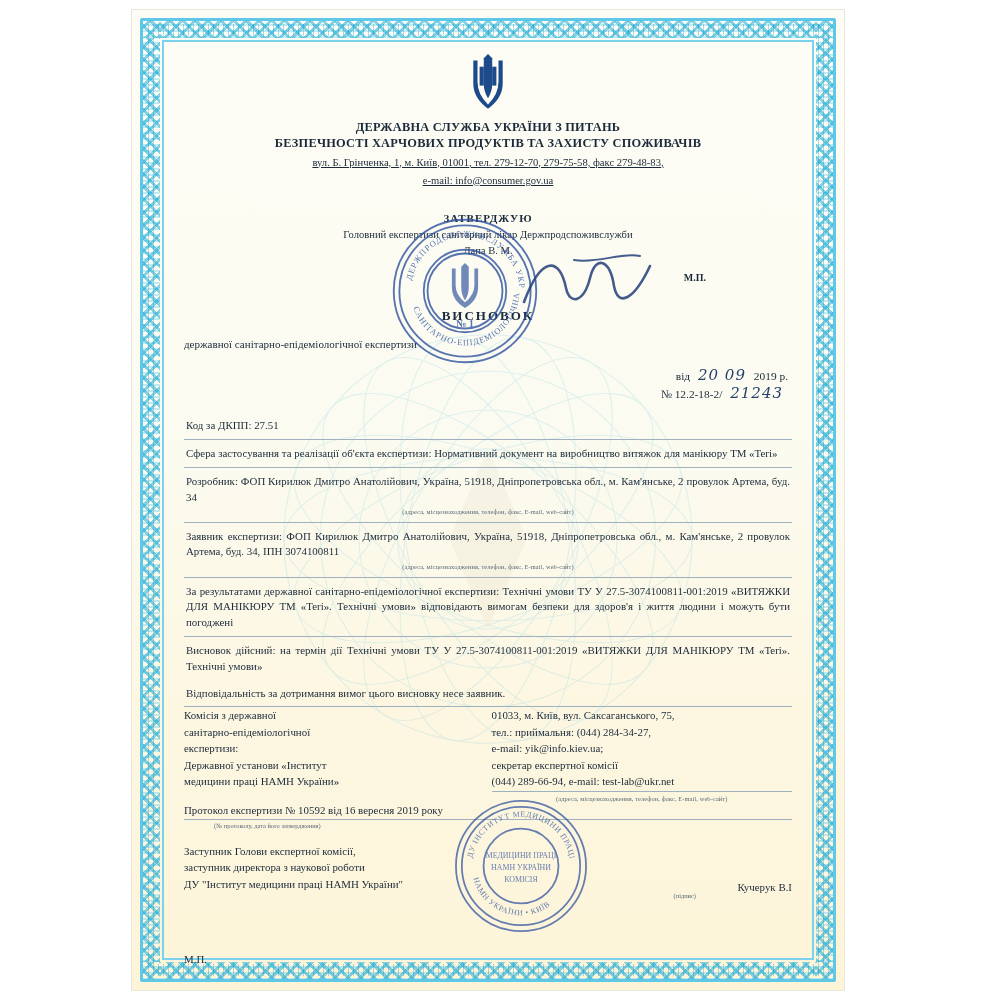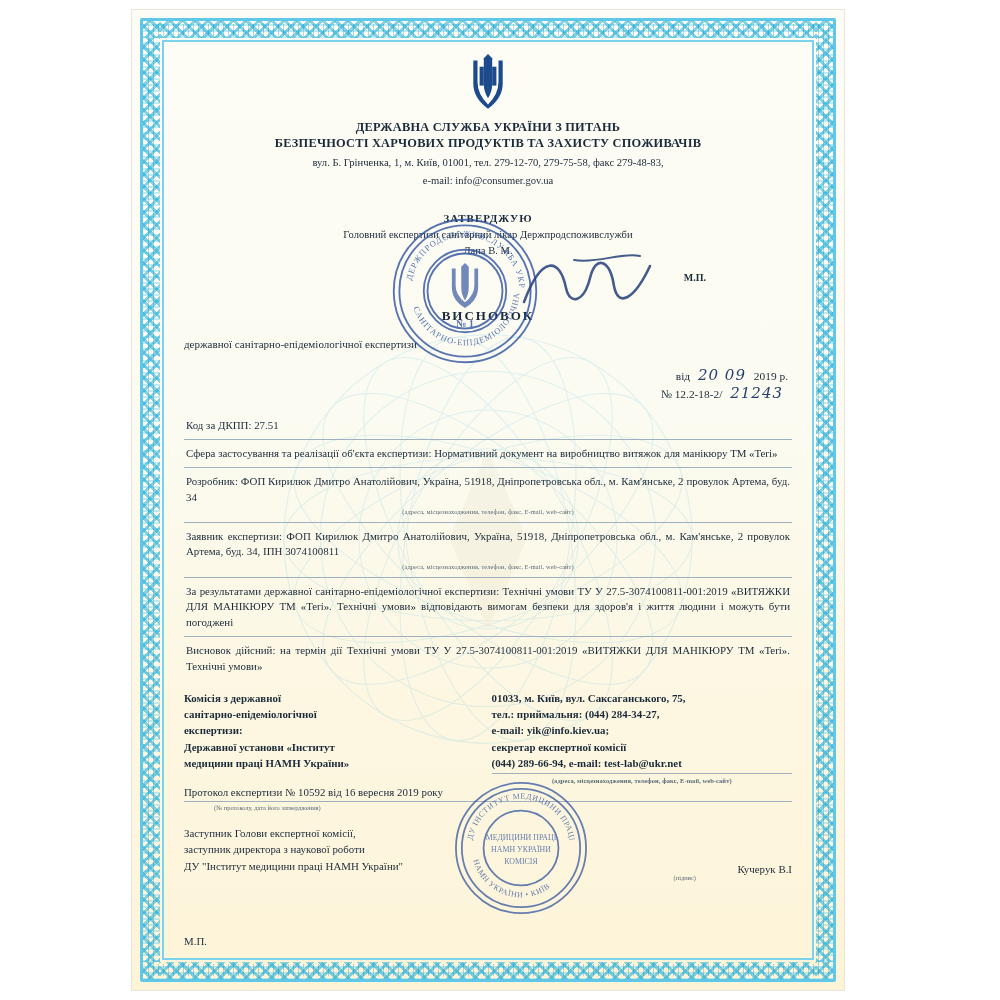--- a/index.html
+++ b/index.html
@@ -112,20 +112,21 @@
     font-size: 12.4px;
     letter-spacing: .2px;
     line-height: 1.32;
     text-transform: uppercase;
   }
   .org-address {
     text-align: center;
     font-size: 10.6px;
     line-height: 1.35;
     margin-top: 4px;
+    text-decoration: underline;
   }
 
   
   .approve {
     margin-top: 22px;
     text-align: center;
     position: relative;
     height: 96px;
   }
   .approve-lines {
@@ -221,24 +222,22 @@
     font-size: 6.4px;
     color: #5a6a78;
     letter-spacing: .1px;
     margin-top: 2px;
   }
 
   
   .twocol {
     display: flex;
     gap: 7px;
-    margin-top: 10px;
     font-size: 10.9px;
     line-height: 1.5;
-    font-weight: bold;
   }
   .twocol .col { flex: 1; }
   .twocol .col.right { position: relative; }
   .rule { border-bottom: 1px solid #9fb0bf; margin-top: 2px; }
 
   .protocol {
     font-size: 10.9px;
     border-bottom: 1px solid #9fb0bf;
     padding-bottom: 3px;
   }
@@ -410,20 +409,23 @@
         <div class="field">
           <span class="lbl">За результатами державної санітарно-епідеміологічної експертизи:</span>
           <span>Технічні умови ТУ У 27.5-3074100811-001:2019 «ВИТЯЖКИ ДЛЯ МАНІКЮРУ ТМ «Teri». Технічні умови» відповідають вимогам безпеки для здоров'я і життя людини і можуть бути погоджені</span>
         </div>
 
         <div class="field no-rule">
           <span class="lbl">Висновок дійсний:</span>
           <span>на термін дії Технічні умови ТУ У 27.5-3074100811-001:2019 «ВИТЯЖКИ ДЛЯ МАНІКЮРУ ТМ «Teri». Технічні умови»</span>
         </div>
 
+        <div class="field">
+          <span class="lbl">Відповідальність за дотримання вимог цього висновку несе заявник.</span>
+        </div>
       </div>
 
       <div class="twocol">
         <div class="col">
           <div>Комісія з державної</div>
           <div>санітарно-епідеміологічної</div>
           <div>експертизи:</div>
           <div>Державної установи «Інститут</div>
           <div>медицини праці НАМН України»</div>
         </div>

